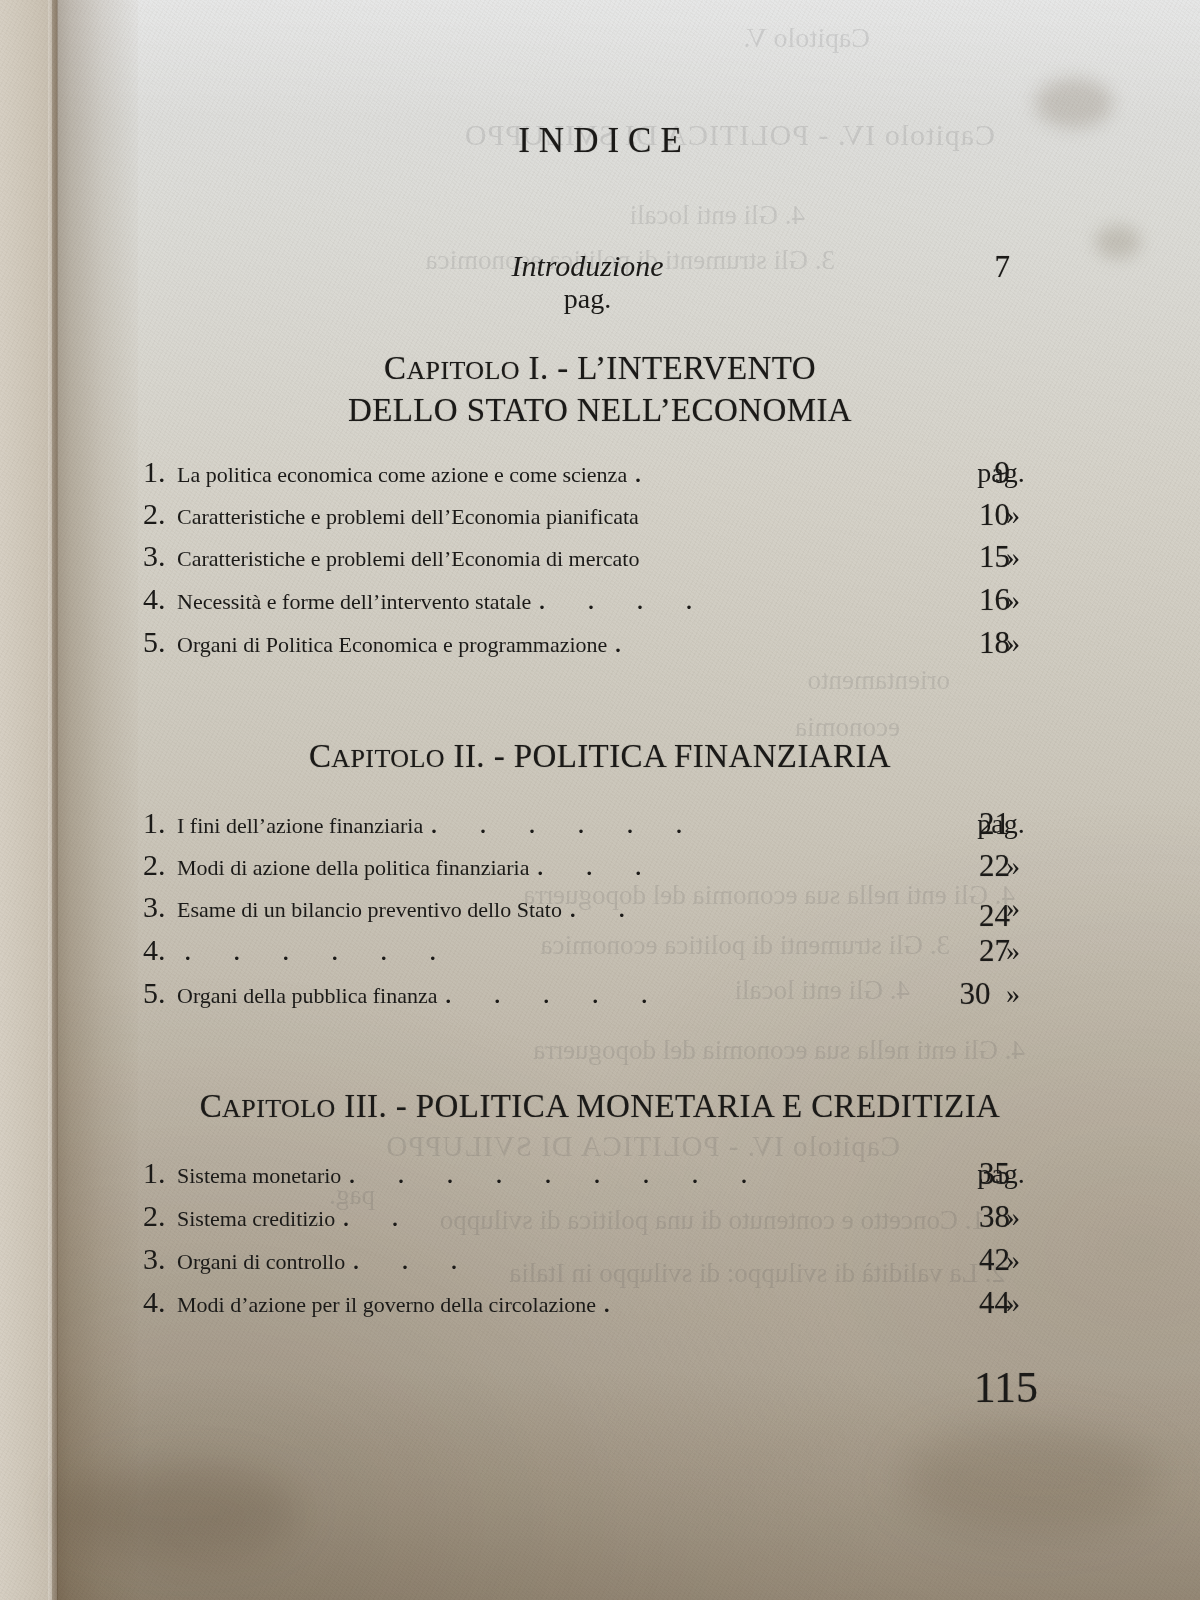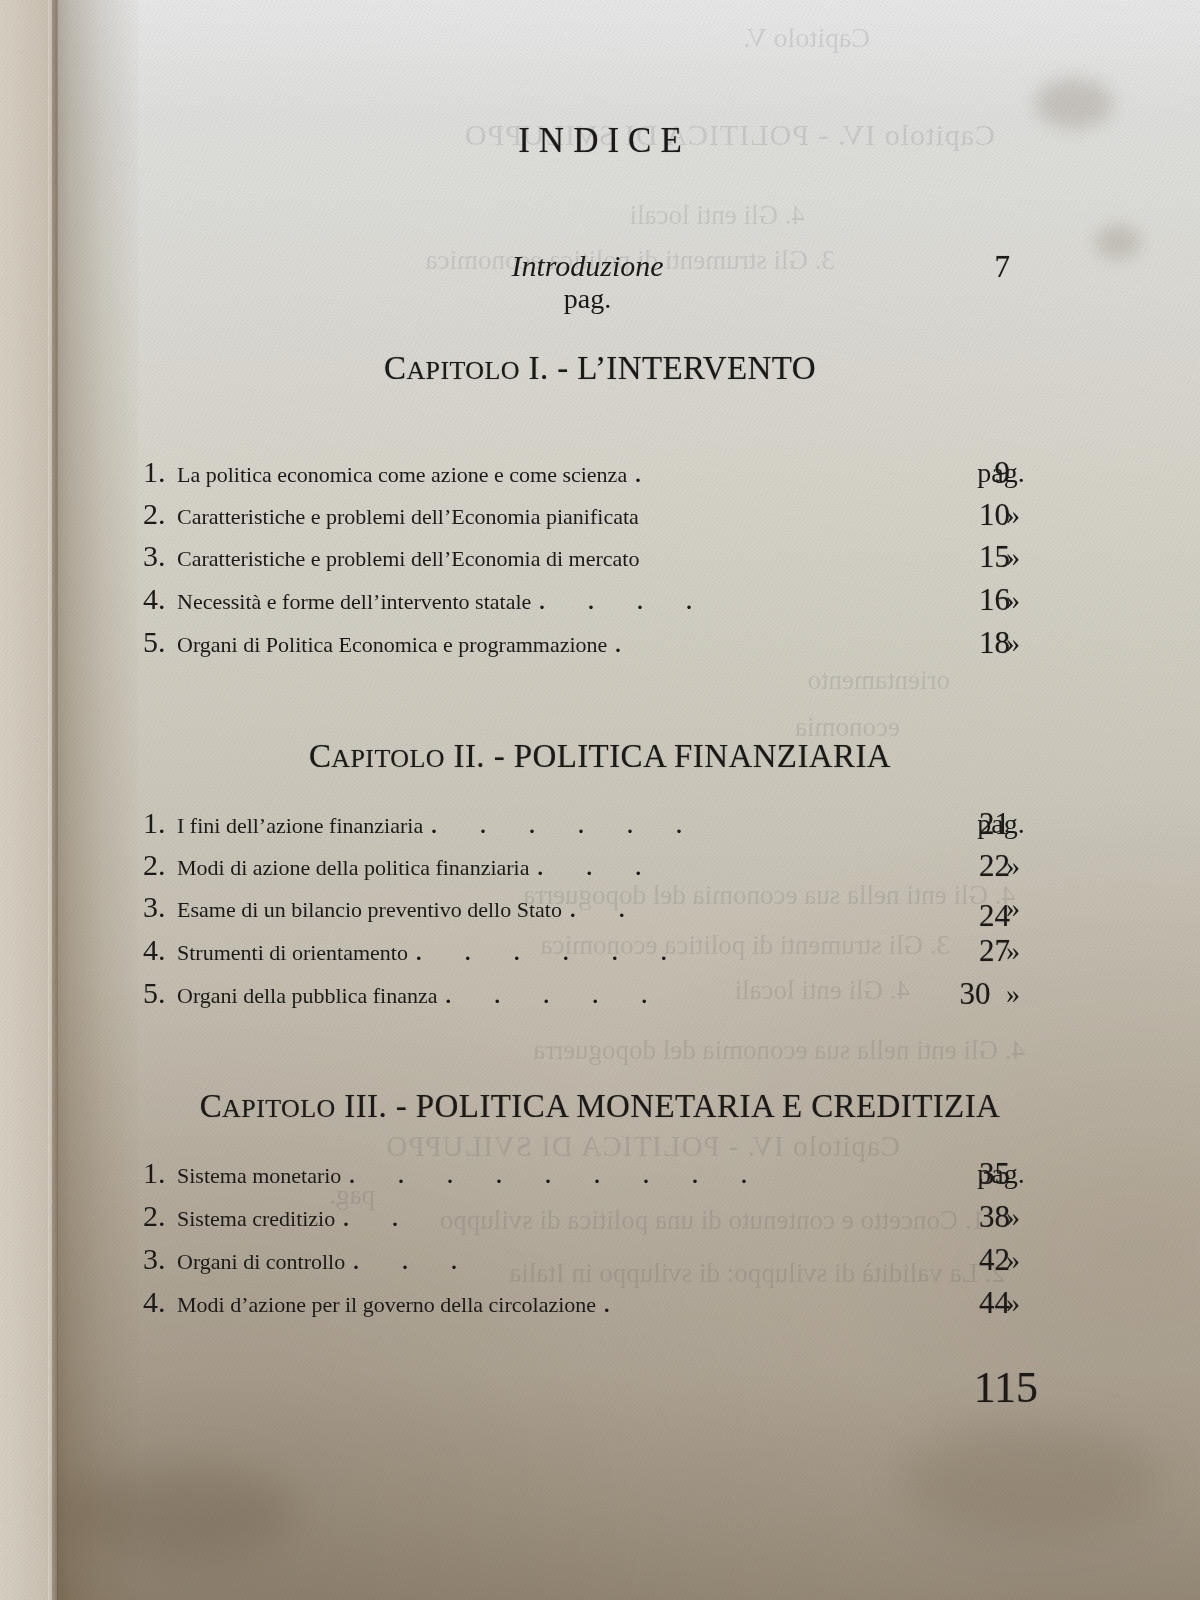--- a/index.html
+++ b/index.html
@@ -269,20 +269,21 @@
       <span class="pagword">pag.</span>
     </div>
     <div class="ink pnum" style="left:940px; top:249px;">7</div>
 
     <div class="ink chap-head" style="top:350px;">
       <span class="sc"><span class="big">C</span><span class="sm">APITOLO</span></span>
       <span>I.</span>
       <span>-</span>
       <span>L’INTERVENTO</span>
     </div>
+    <div class="ink chap-head" style="top:392px;">DELLO STATO NELL’ECONOMIA</div>
 
     <div class="entry" style="top:455px;">
       <span class="entry-num">1.</span>
       <span class="entry-text">La politica economica come azione e come scienza</span>
       <span class="leader-mid">.</span>
       <span class="marker pagw">pag.</span>
     </div>
     <div class="ink pnum" style="left:940px; top:455px;">9</div>
 
     <div class="entry" style="top:497px;">
@@ -343,21 +344,20 @@
     <div class="entry" style="top:890px;">
       <span class="entry-num">3.</span>
       <span class="entry-text">Esame di un bilancio preventivo dello Stato</span>
       <span class="leader-mid">. .</span>
       <span class="marker">»</span>
     </div>
     <div class="ink pnum" style="left:940px; top:890px;margin-top:8px;">24</div>
 
     <div class="entry" style="top:933px;">
       <span class="entry-num">4.</span>
-      <span class="entry-text">Strumenti di orientamento</span>
       <span class="leader-mid">. . . . . .</span>
       <span class="marker">»</span>
     </div>
     <div class="ink pnum" style="left:940px; top:933px;">27</div>
 
     <div class="entry" style="top:976px;">
       <span class="entry-num">5.</span>
       <span class="entry-text">Organi della pubblica finanza</span>
       <span class="leader-mid">. . . . .</span>
       <span class="marker">»</span>

